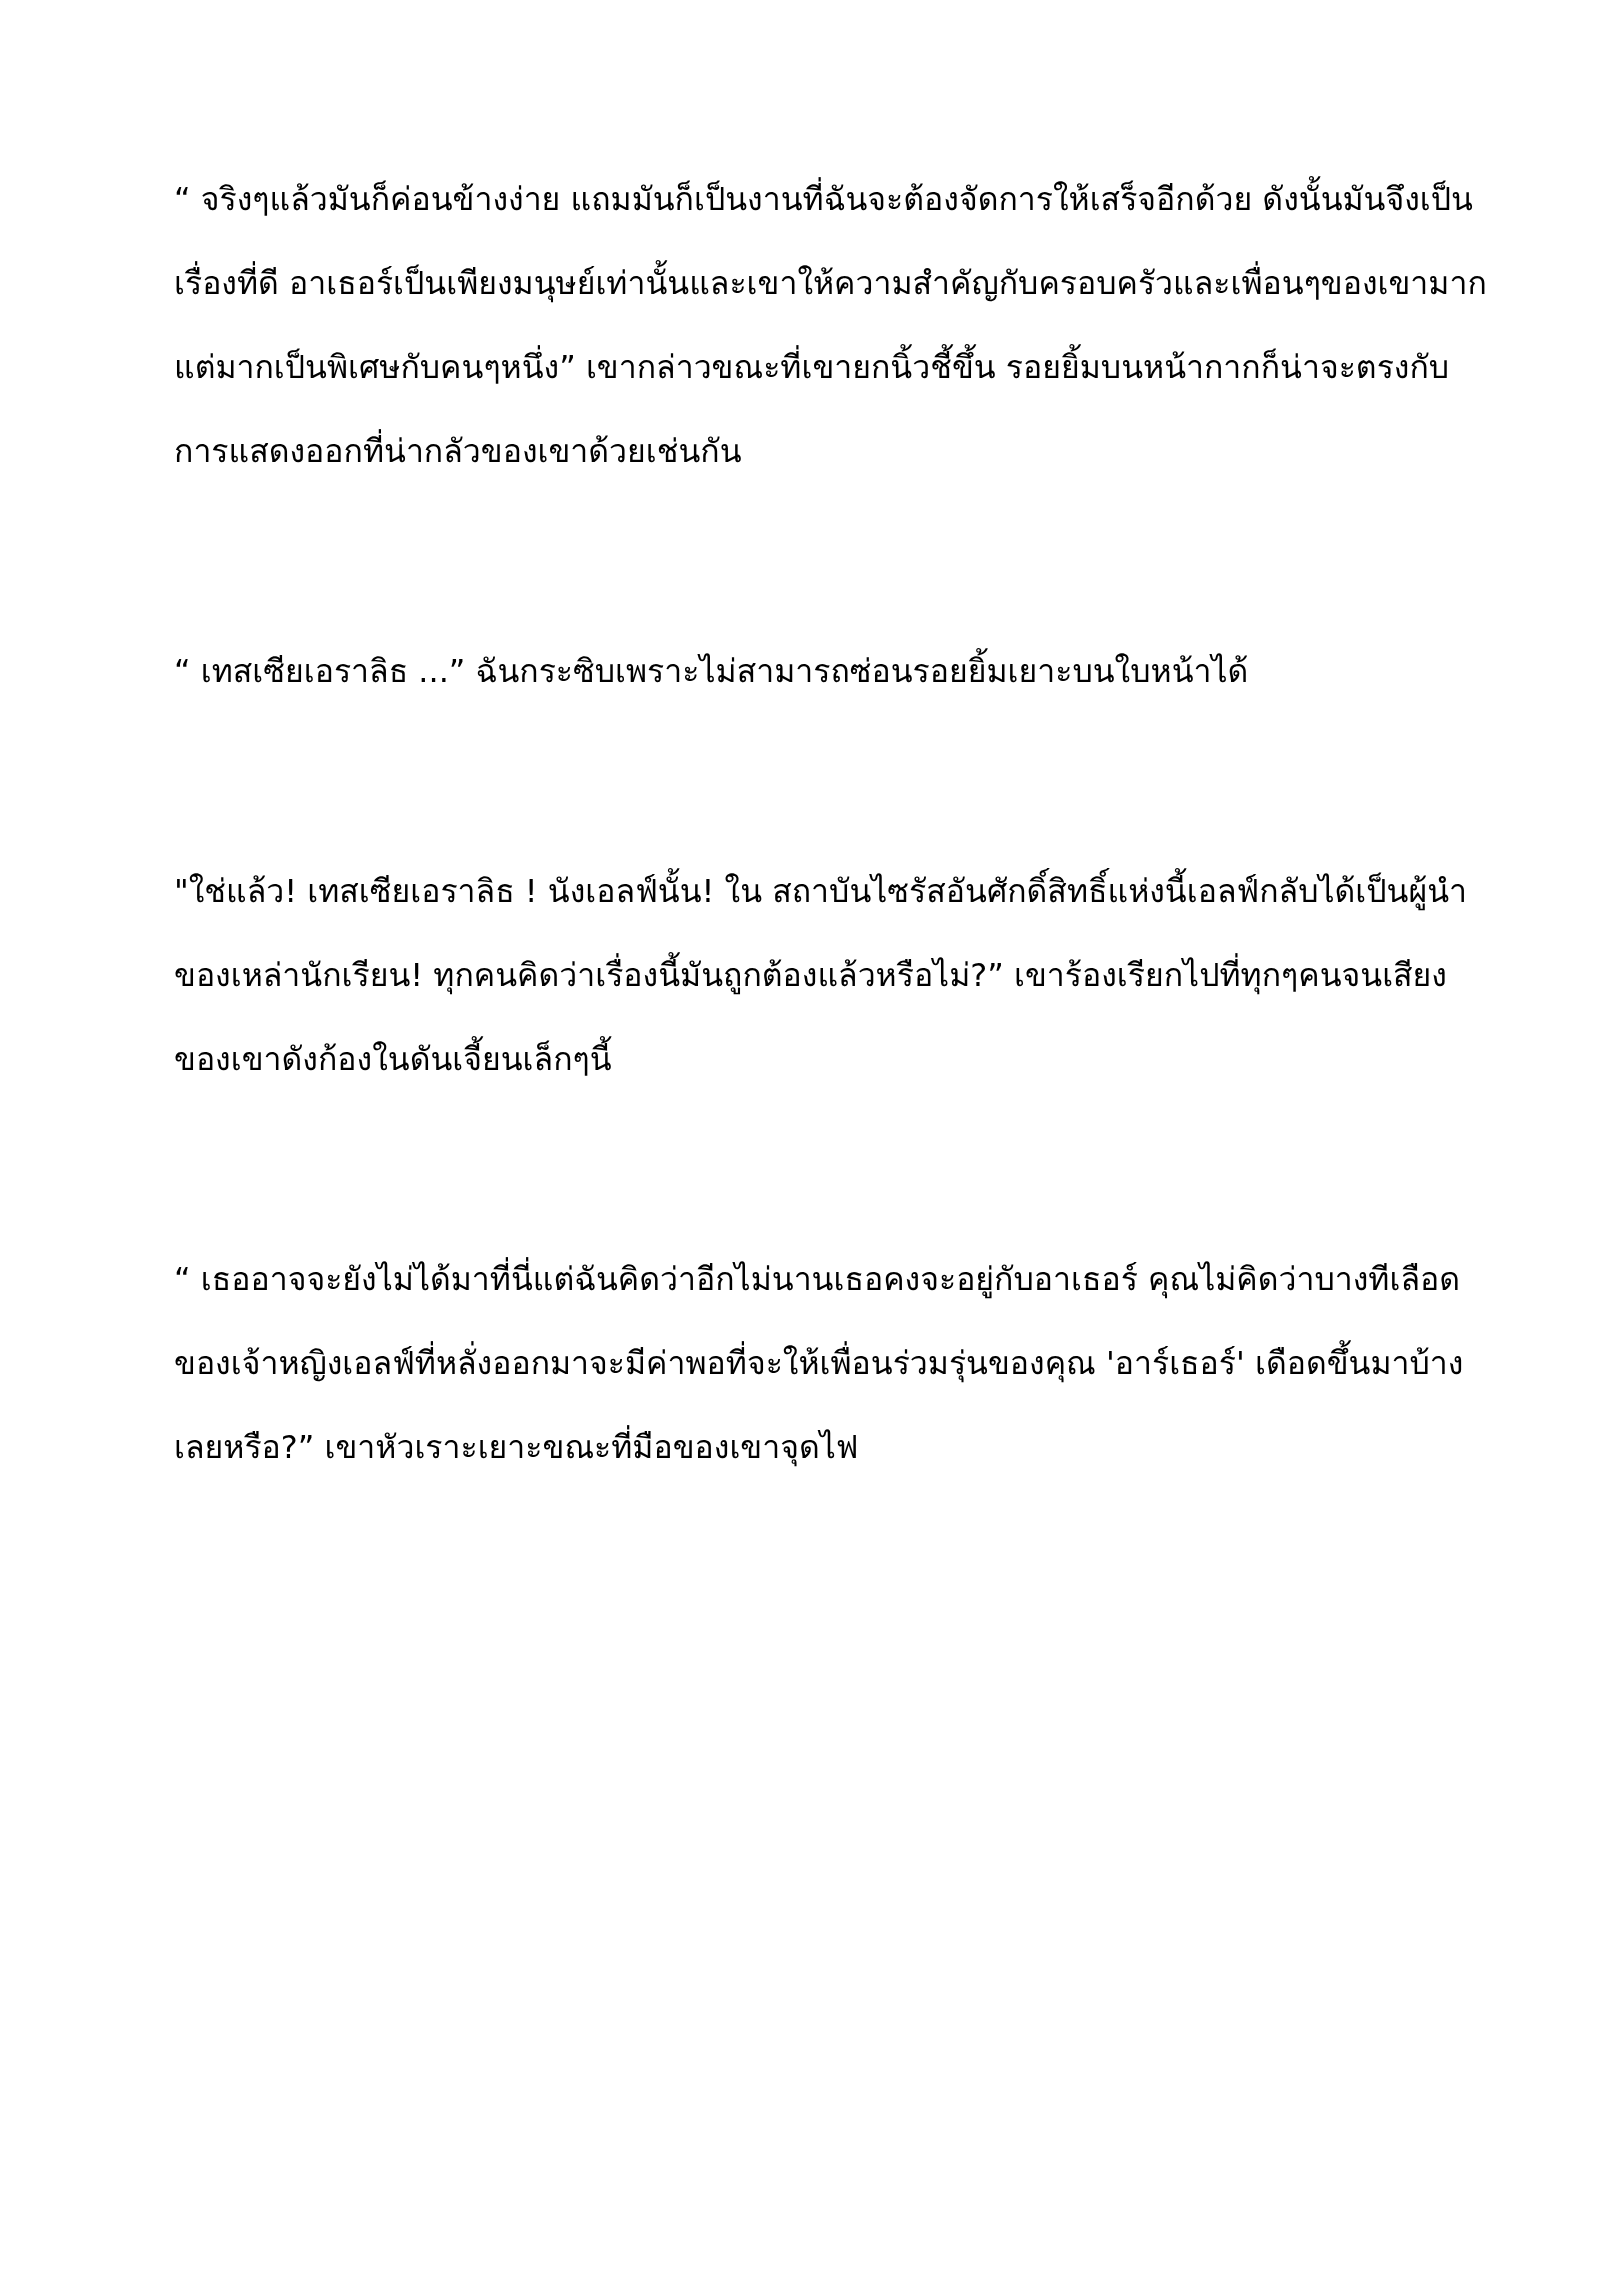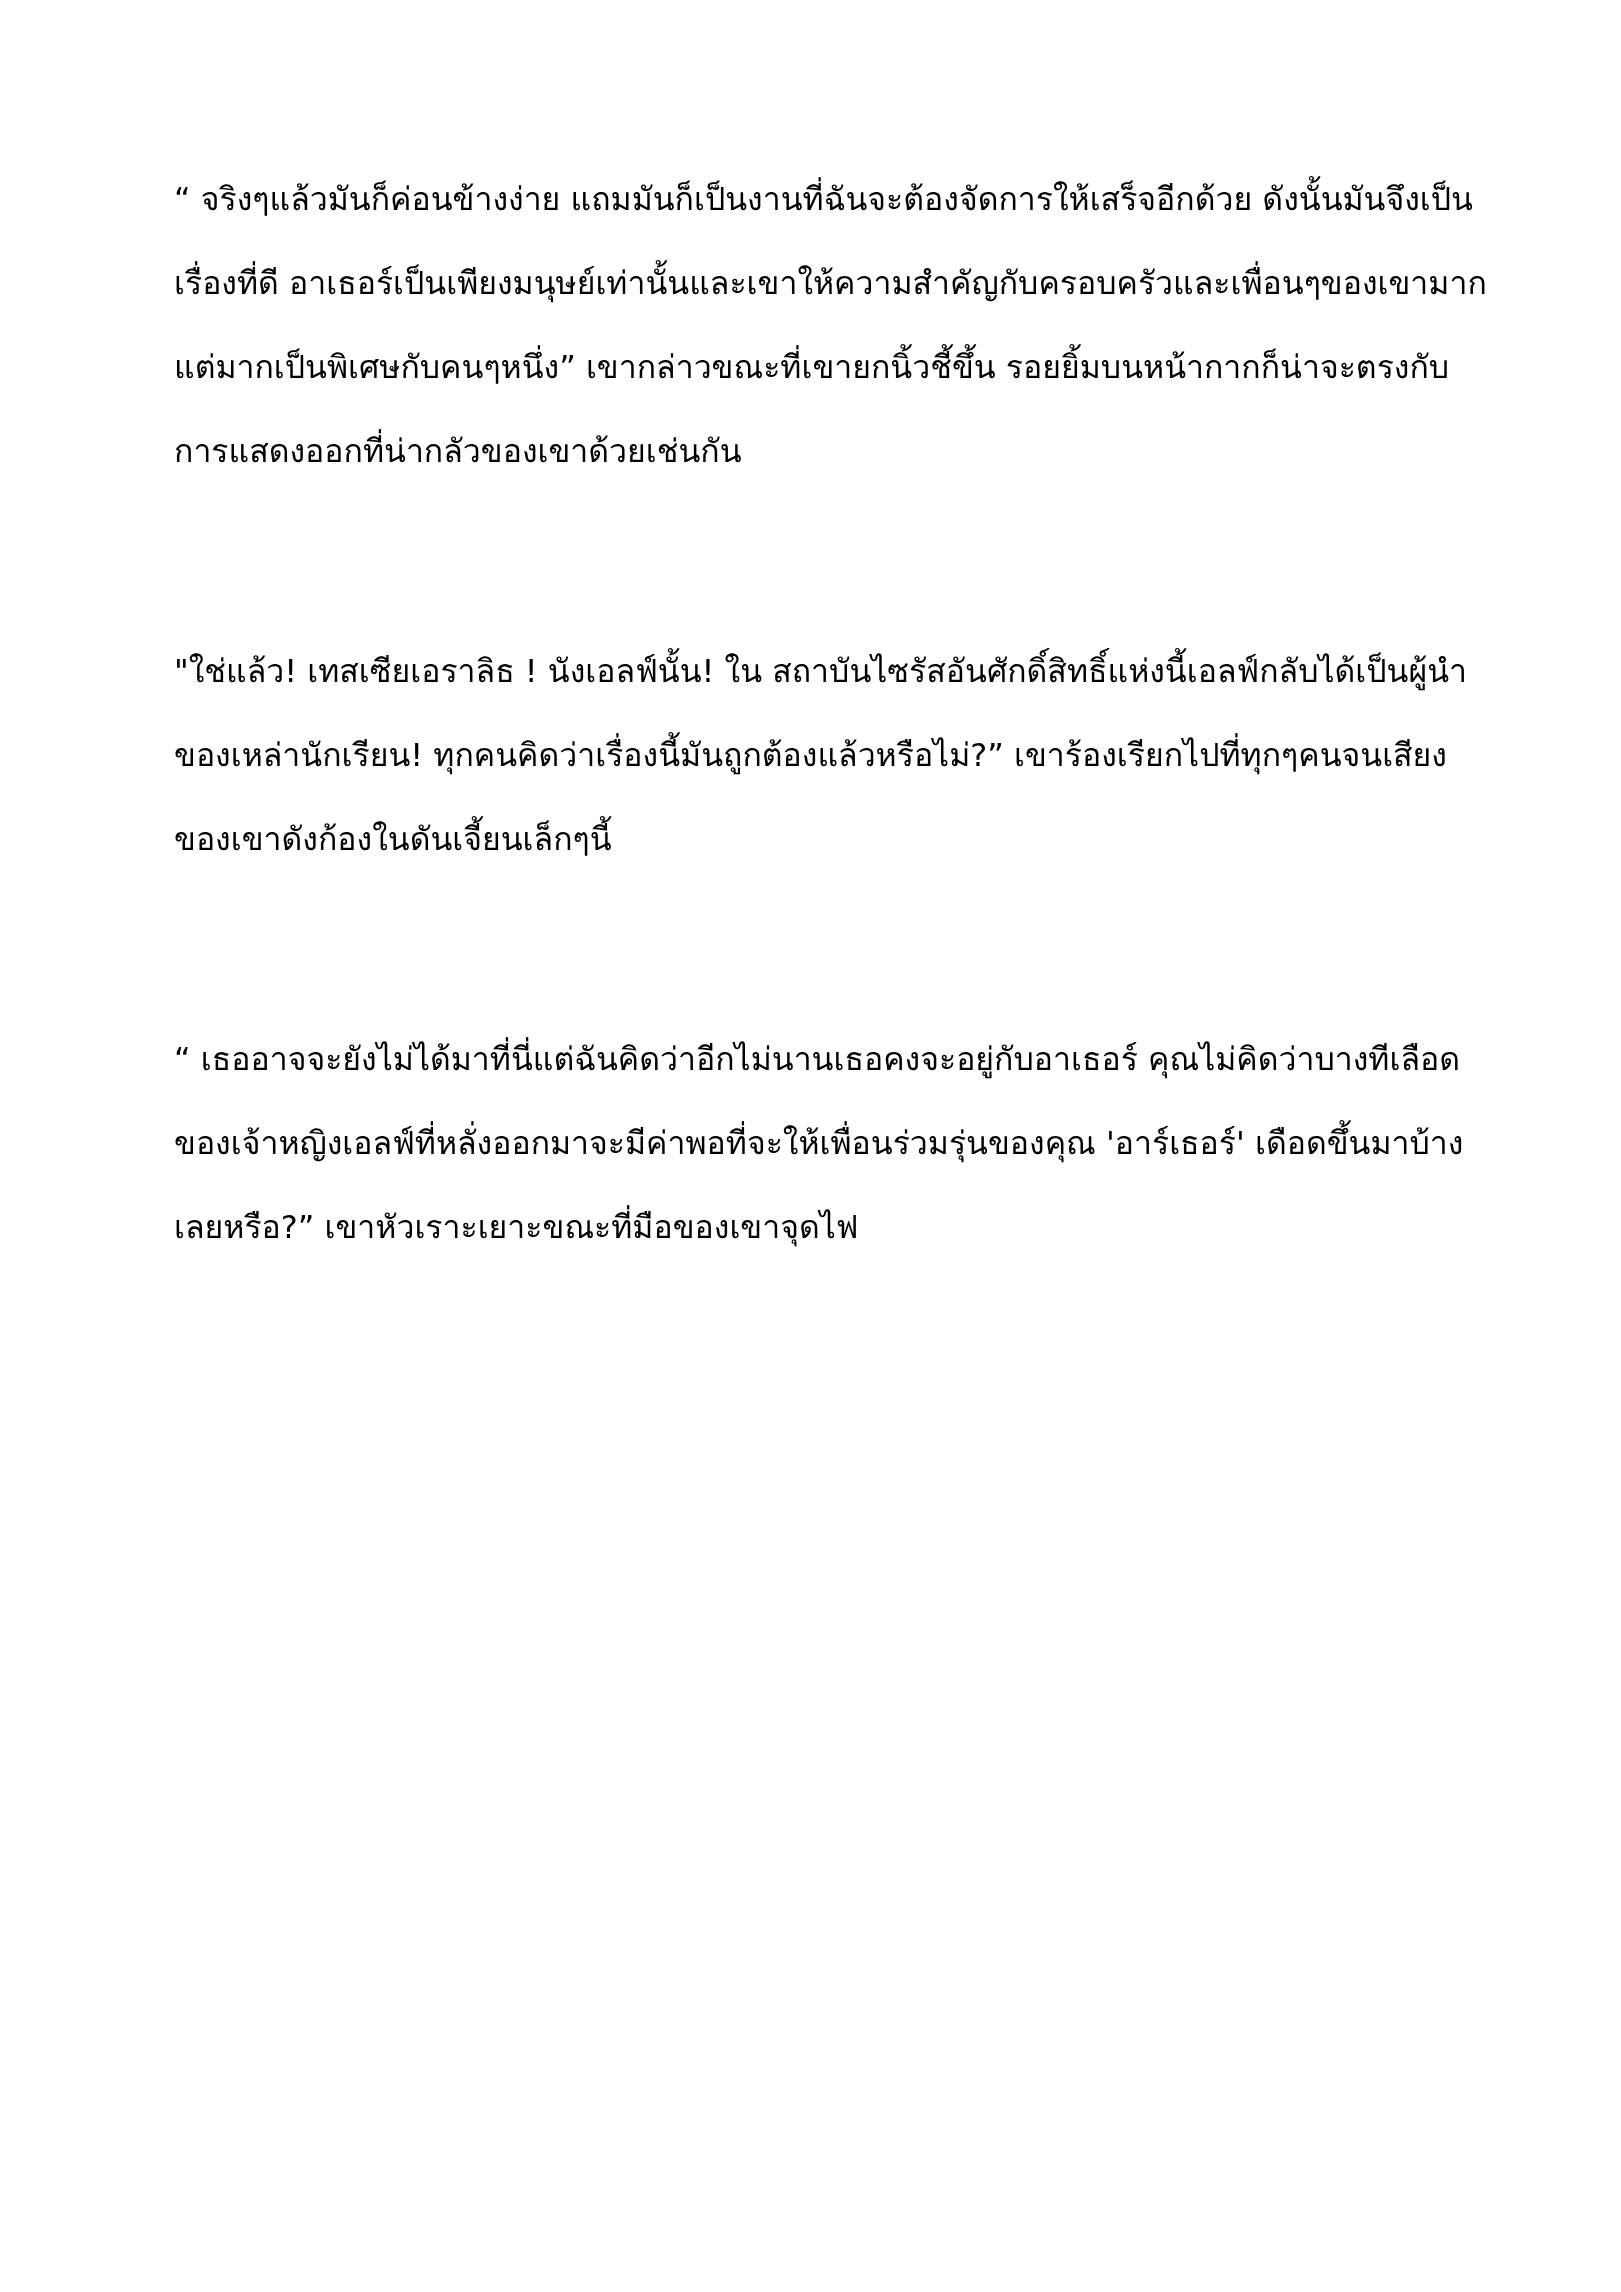--- a/index.html
+++ b/index.html
@@ -27,16 +27,17 @@
     word-break: normal;
     overflow-wrap: break-word;
     color: #000000;
   }
 </style>
 </head>
 <body>
 
 <div class="page">
   <p class="para">“ จริงๆแล้วมันก็ค่อนข้างง่าย แถมมันก็เป็นงานที่ฉันจะต้องจัดการให้เสร็จอีกด้วย ดังนั้นมันจึงเป็นเรื่องที่ดี อาเธอร์เป็นเพียงมนุษย์เท่านั้นและเขาให้ความสำคัญกับครอบครัวและเพื่อนๆของเขามากแต่มากเป็นพิเศษกับคนๆหนึ่ง” เขากล่าวขณะที่เขายกนิ้วชี้ขึ้น รอยยิ้มบนหน้ากากก็น่าจะตรงกับการแสดงออกที่น่ากลัวของเขาด้วยเช่นกัน</p>
+  <p class="para">“ เทสเซียเอราลิธ ...” ฉันกระซิบเพราะไม่สามารถซ่อนรอยยิ้มเยาะบนใบหน้าได้</p>
   <p class="para">"ใช่แล้ว! เทสเซียเอราลิธ ! นังเอลฟ์นั้น! ใน สถาบันไซรัสอันศักดิ์สิทธิ์แห่งนี้เอลฟ์กลับได้เป็นผู้นำของเหล่านักเรียน! ทุกคนคิดว่าเรื่องนี้มันถูกต้องแล้วหรือไม่?” เขาร้องเรียกไปที่ทุกๆคนจนเสียงของเขาดังก้องในดันเจี้ยนเล็กๆนี้</p>
   <p class="para">“ เธออาจจะยังไม่ได้มาที่นี่แต่ฉันคิดว่าอีกไม่นานเธอคงจะอยู่กับอาเธอร์ คุณไม่คิดว่าบางทีเลือดของเจ้าหญิงเอลฟ์ที่หลั่งออกมาจะมีค่าพอที่จะให้เพื่อนร่วมรุ่นของคุณ 'อาร์เธอร์' เดือดขึ้นมาบ้างเลยหรือ?” เขาหัวเราะเยาะขณะที่มือของเขาจุดไฟ</p>
 </div>
 
 
 </body></html>

